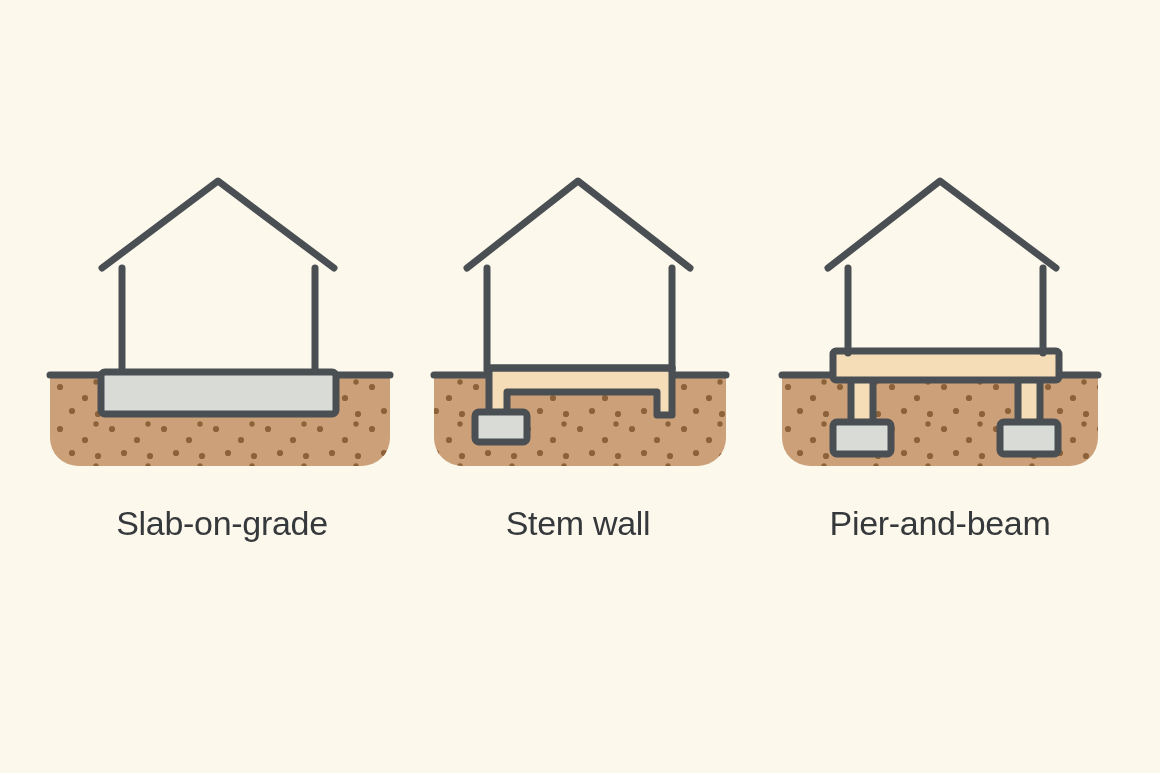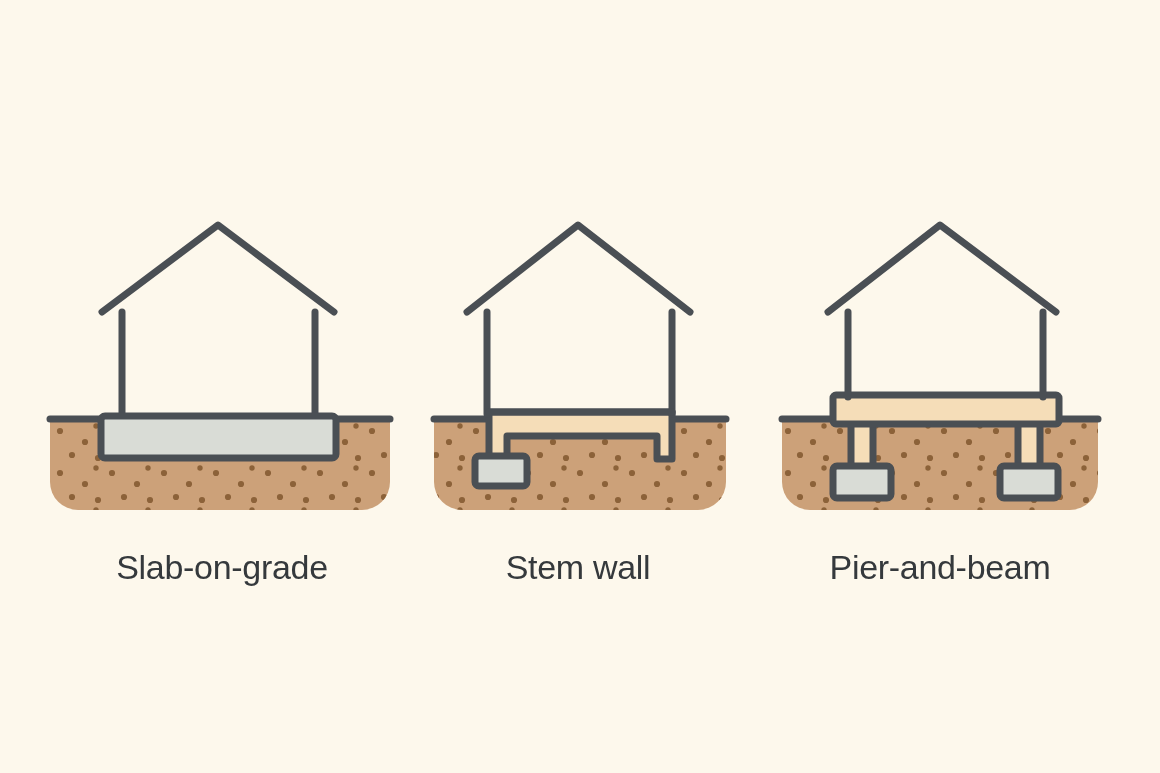--- a/index.html
+++ b/index.html
@@ -10,21 +10,20 @@
     width: 1160px;
     height: 773px;
     background: #FDF8EC;
     font-family: "Liberation Sans", sans-serif;
     overflow: hidden;
   }
   #diagram-root {
     position: relative;
     width: 1160px;
     height: 577px;
-    margin-top: 44px;
   }
   svg.figure {
     display: block;
     width: 1160px;
     height: 773px;
   }
   .fig-label {
     font-family: "Liberation Sans", sans-serif;
     font-size: 34px;
     fill: #35393C;

